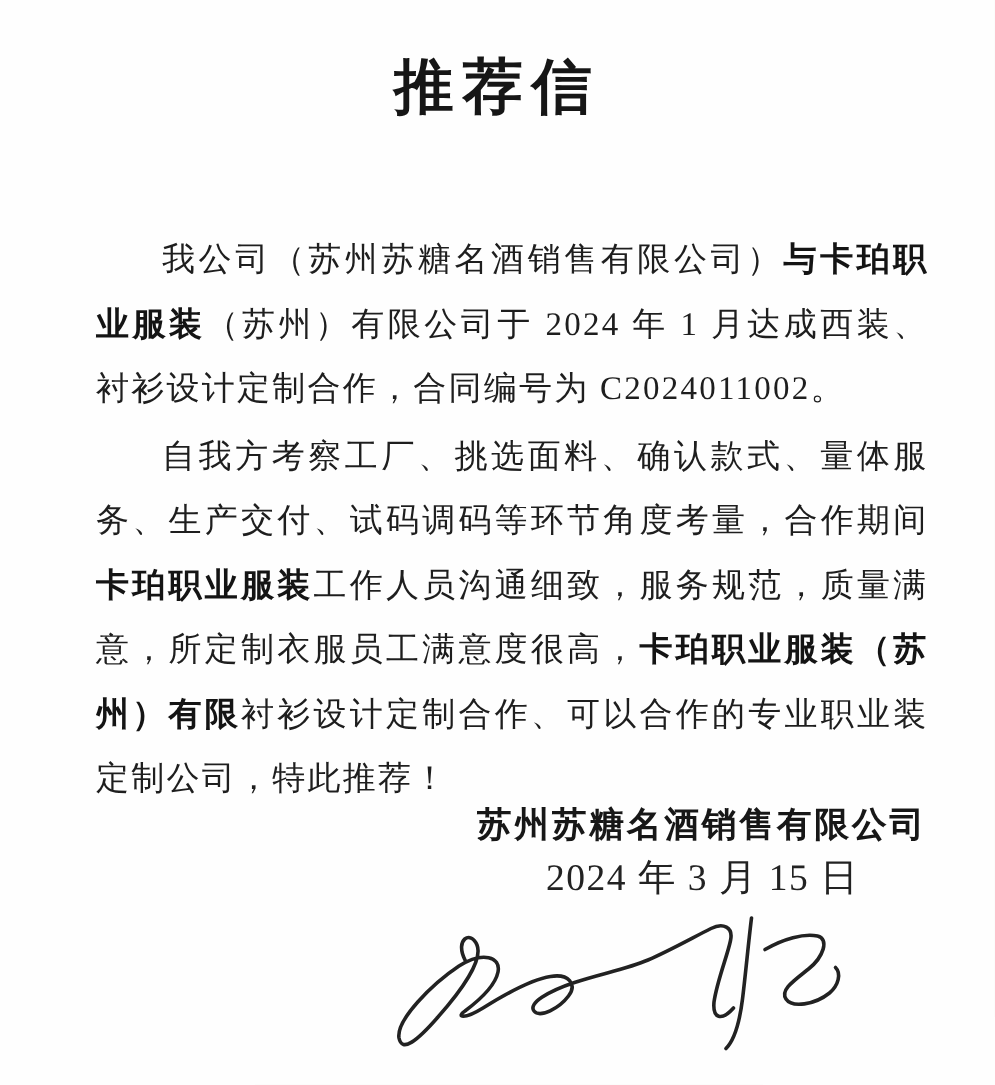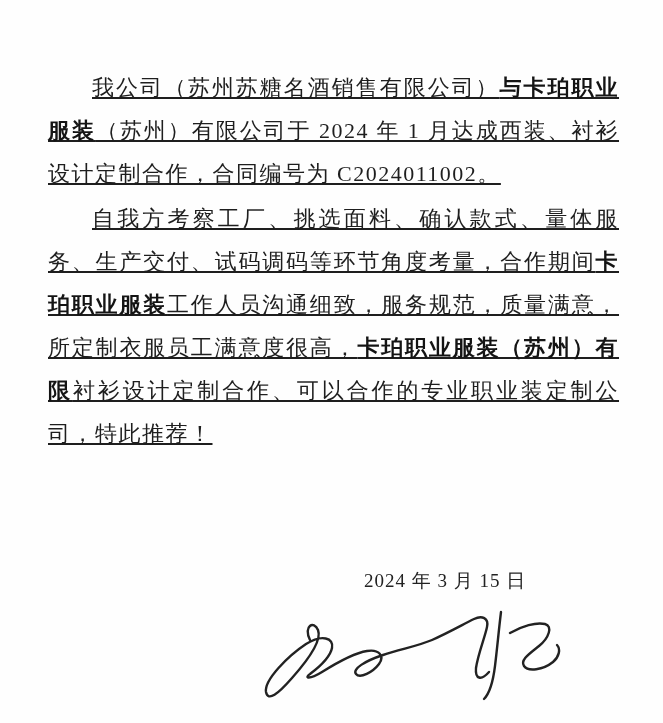--- a/index.html
+++ b/index.html
@@ -25,54 +25,56 @@
   }
   .body {
     margin: 66px 44px 0 48px;
     font-size: 22px;
     line-height: 43px;
     text-align: justify;
     text-justify: inter-character;
     letter-spacing: 1.5px;
     color: #1e1e1e;
   }
-  .para { margin: 0 0 2px 0; text-indent: 2em; text-decoration: underline; }
+  .para { margin: 0 0 2px 16px; text-indent: 2em; }
   .b { font-weight: 700; color: #141414; }
   .sign-company {
     position: absolute;
     top: 534px; left: 318px;
     font-size: 23px;
     font-weight: 700;
     letter-spacing: 2px;
     color: #171717;
   }
   .sign-date {
     position: absolute;
     top: 568px; left: 364px;
-    font-size: 19px;
+    font-size: 25px;
     letter-spacing: 1px;
     color: #222;
   }
   .sig-svg {
     position: absolute;
     top: 602px; left: 248px;
     width: 330px; height: 115px;
   }
 </style>
 </head>
 <body>
 
 <div class="page">
 
+  <h1 class="title">推荐信</h1>
 
   <div class="body">
       <p class="para"><span>我公司（苏州苏糖名酒销售有限公司）</span><span class="b">与卡珀职业服装</span><span>（苏州）有限公司于 2024 年 1 月达成西装、衬衫设计定制合作，合同编号为 C2024011002。</span></p>
       <p class="para"><span>自我方考察工厂、挑选面料、确认款式、量体服务、生产交付、试码调码等环节角度考量，合作期间</span><span class="b">卡珀职业服装</span><span>工作人员沟通细致，服务规范，质量满意，所定制衣服员工满意度很高，</span><span class="b">卡珀职业服装（苏州）有限</span><span>衬衫设计定制合作、可以合作的专业职业装定制公司，特此推荐！</span></p>
     </div>
 
+  <div class="sign-company">苏州苏糖名酒销售有限公司</div>
 
   <div class="sign-date">2024 年 3 月 15 日</div>
 
   <svg class="sig-svg" viewBox="0 0 330 115" aria-hidden="true">
     <path d="M62,38 C55,24 66,18 70,28 C74,38 60,58 44,76 C30,92 20,100 18,90
              C16,78 40,54 58,42 C74,32 86,36 84,46 C82,56 70,66 62,72
              C56,76 61,78 74,70 C90,60 106,51 119,49 C131,47 137,54 131,62
              C125,70 112,77 108,72 C104,67 117,59 135,53 C153,47 170,44 184,38
              C198,32 214,23 226,17 C234,13 241,16 239,25 C237,35 230,52 228,66
              C227,77 233,79 241,70" fill="none" stroke="#222222" stroke-width="2.4" stroke-linecap="round" stroke-linejoin="round"></path>

